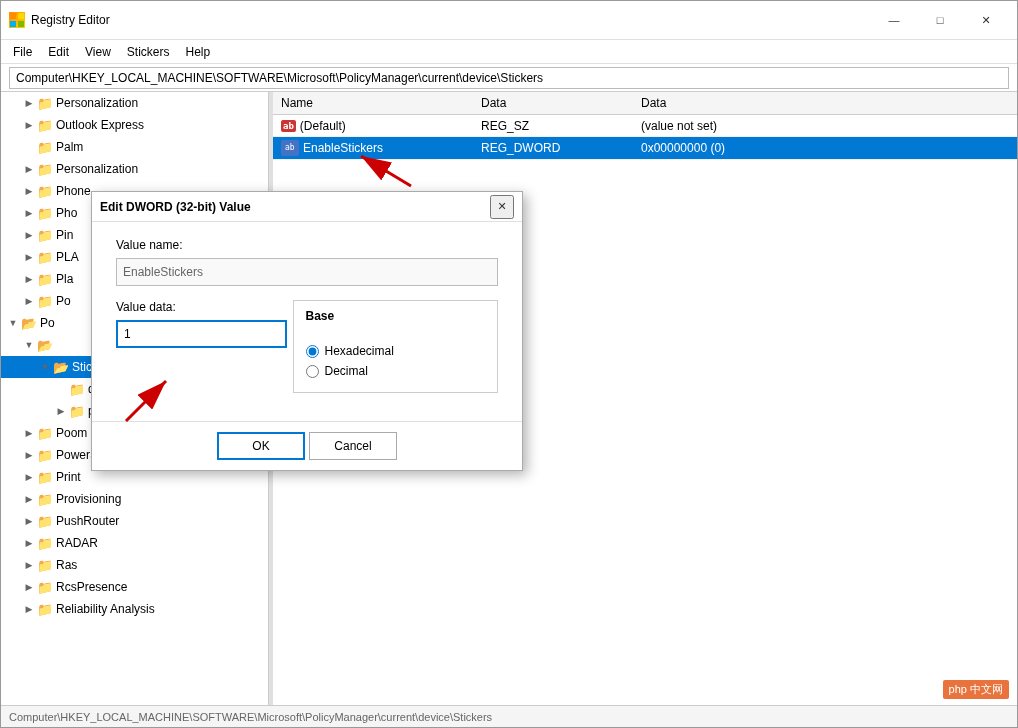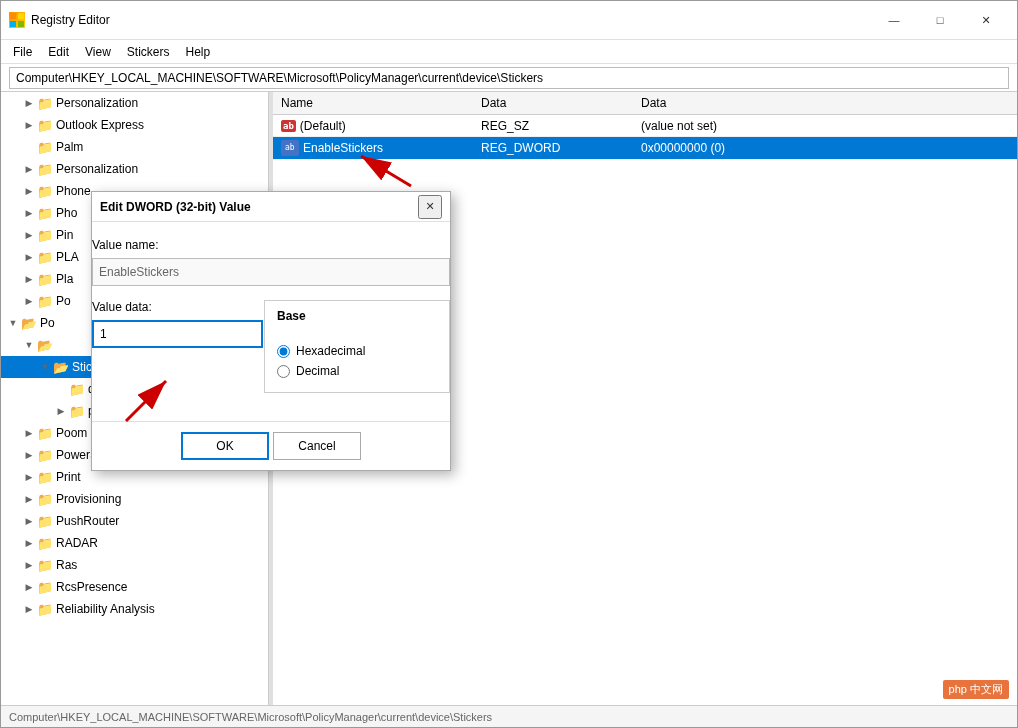--- a/index.html
+++ b/index.html
@@ -194,21 +194,21 @@
       padding: 0 8px;
       font-size: 11px;
       color: #666;
     }
 
     
     .dialog {
       position: absolute;
       top: 190px;
       left: 90px;
-      width: 360px;
+      width: 432px;
       background: #fff;
       border: 1px solid #aaa;
       box-shadow: 4px 4px 12px rgba(0,0,0,0.3);
       pointer-events: all;
       z-index: 100;
     }
     .dialog-title-bar {
       background: #fff;
       height: 30px;
       display: flex;
@@ -224,21 +224,21 @@
       height: 24px;
       display: flex;
       align-items: center;
       justify-content: center;
       cursor: pointer;
       font-size: 11px;
       color: #333;
     }
 
     .dialog-body {
-      padding: 16px 0 12px;
+      padding: 16px 24px 12px;
     }
 
     .dialog-label {
       font-size: 12px;
       margin-bottom: 6px;
       color: #000;
     }
 
     .dialog-input {
       width: 100%;

